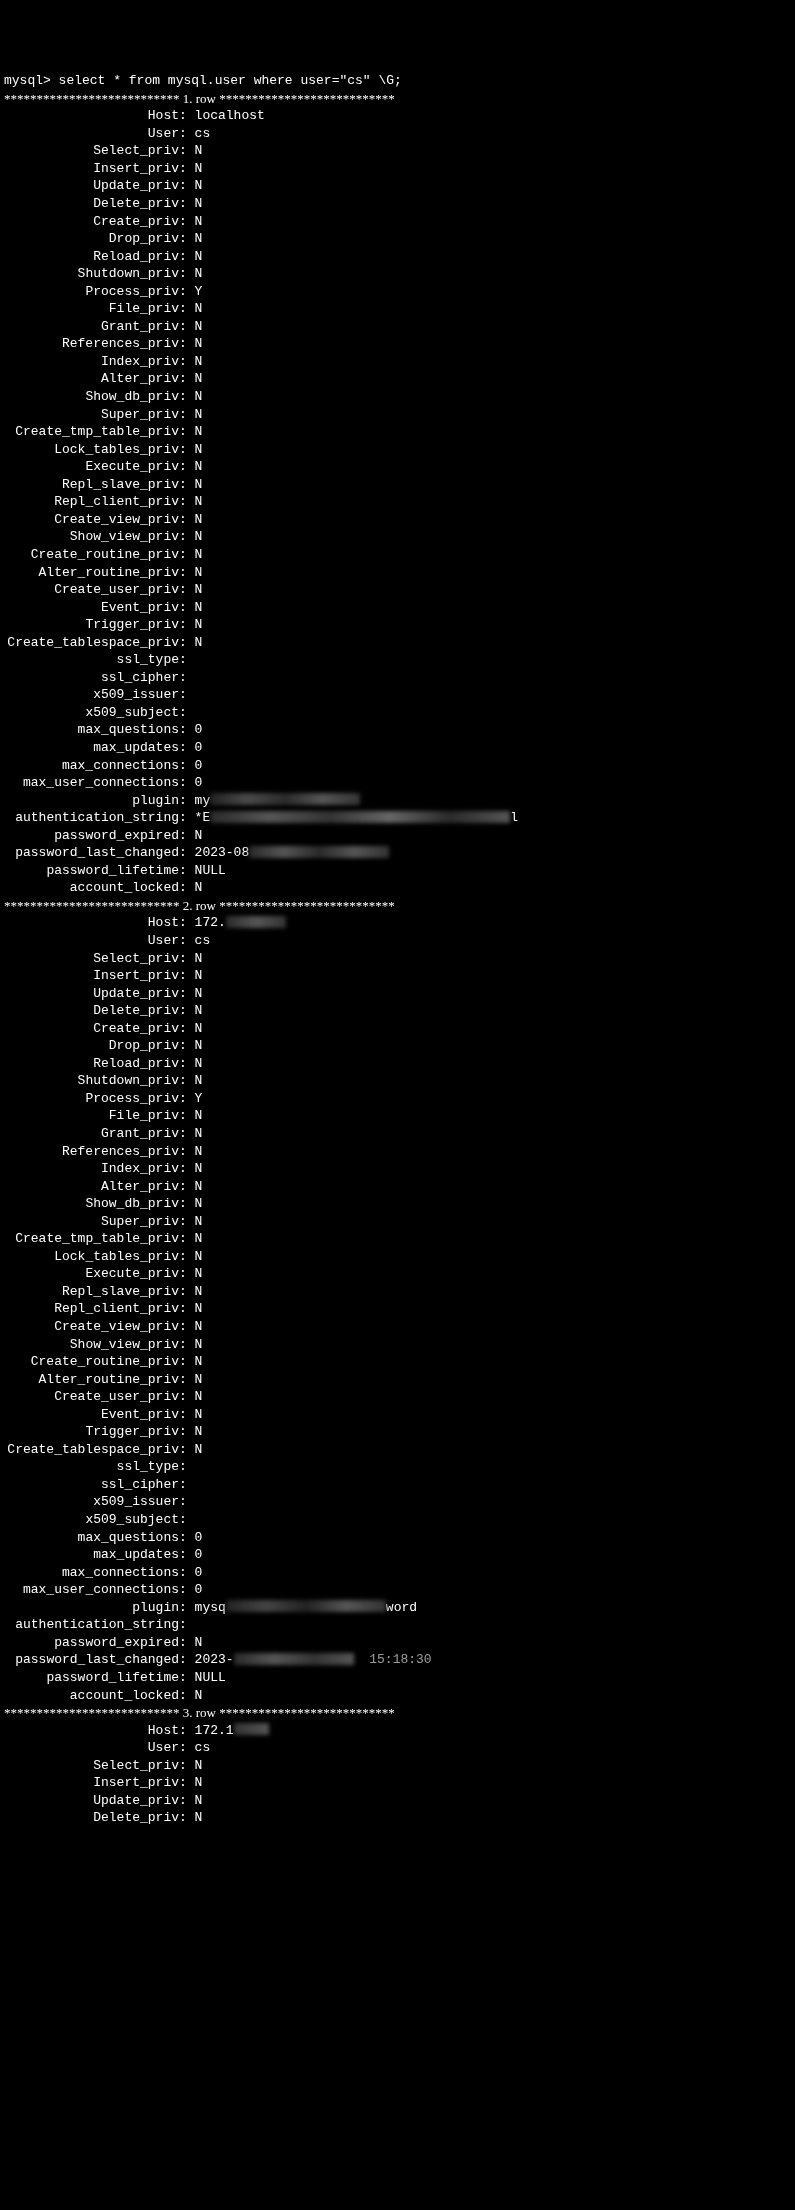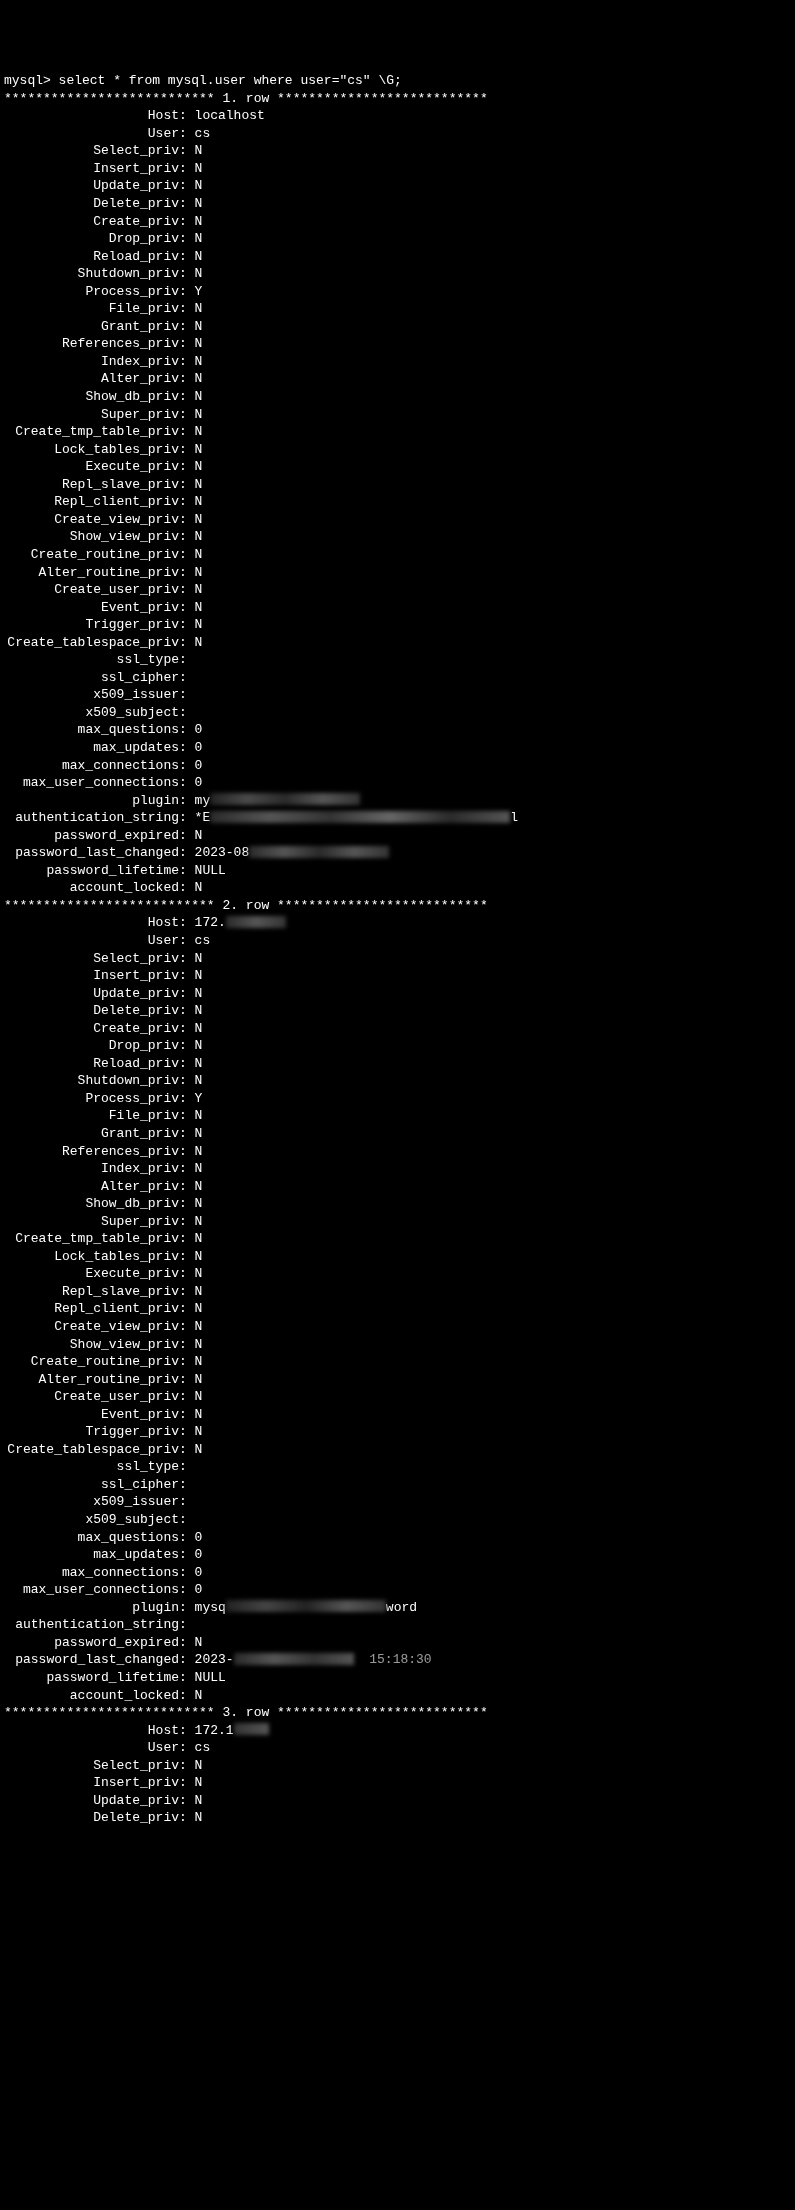--- a/index.html
+++ b/index.html
@@ -10,20 +10,21 @@
     line-height: 1.35;
     margin: 0;
     padding: 2px 4px;
     white-space: pre;
   }
   .prompt-line {
     white-space: pre;
   }
   .row-separator {
     white-space: pre;
+    font-family: Liberation Serif, serif;
   }
   .field-row {
     display: flex;
     white-space: pre;
   }
   .field-label {
     width: 175px;
     text-align: right;
     flex-shrink: 0;
   }

